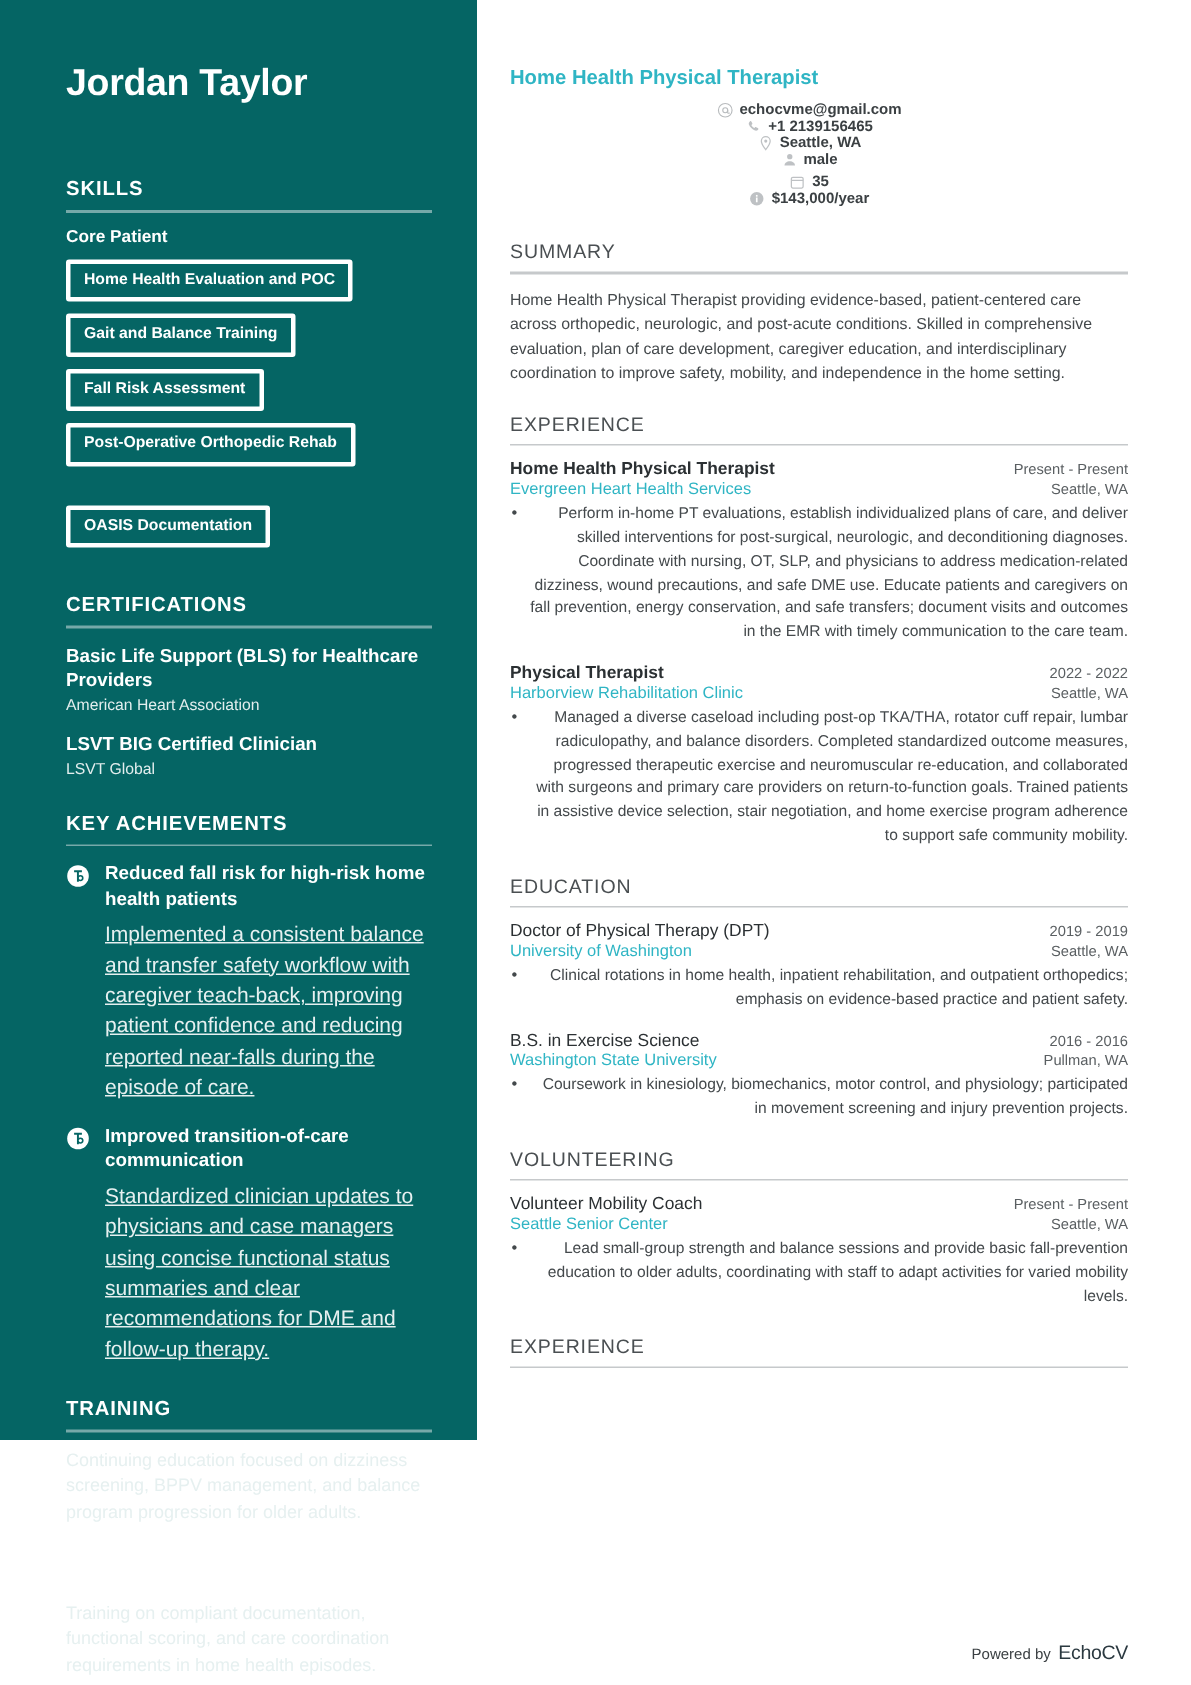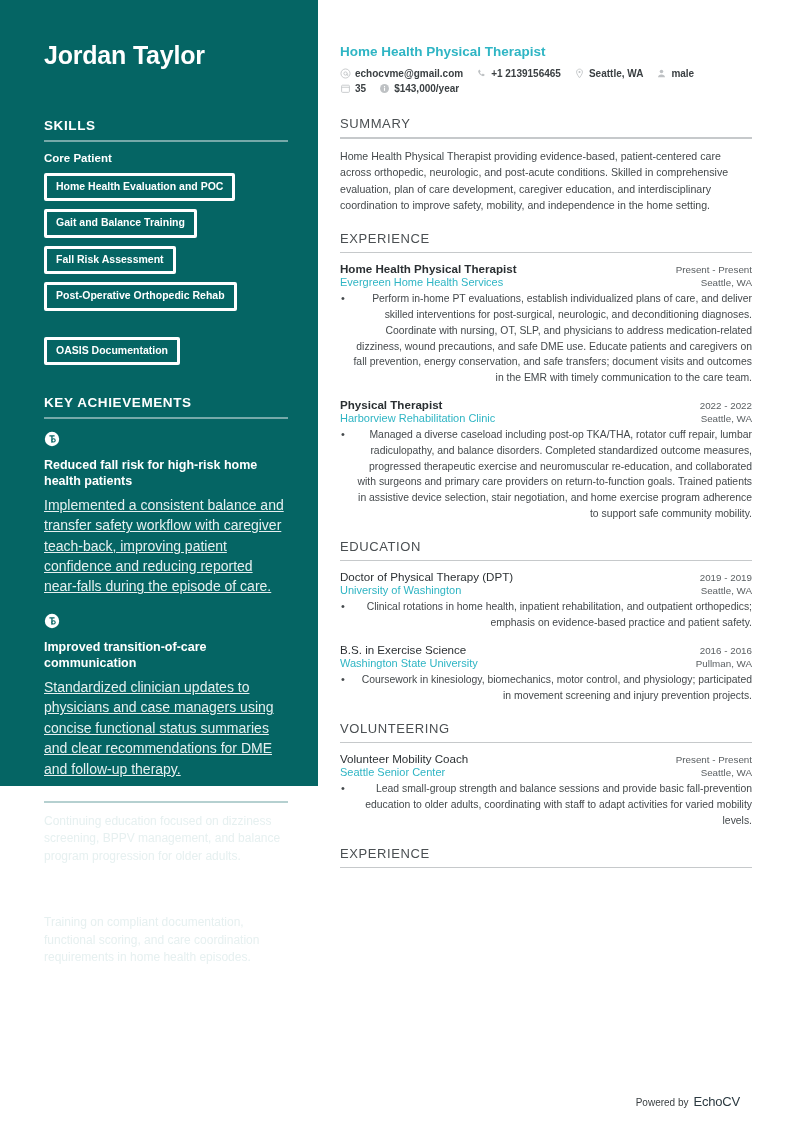--- a/index.html
+++ b/index.html
@@ -12,21 +12,21 @@
     position: relative;
     width: 794px; height: 1123px;
     background: #ffffff;
     overflow: hidden;
   }
 
   
   .sidebar {
     position: absolute;
     left: 0; top: 0;
-    width: 318px; height: 786px;
+    width: 318px; height: 960px;
     background: #056564;
     color: #ffffff;
     padding: 40px 30px 30px 44px;
   }
   .cand-name {
     font-size: 25px;
     font-weight: bold;
     letter-spacing: -0.2px;
     line-height: 1.2;
     margin-bottom: 48px;
@@ -71,21 +71,21 @@
     font-weight: bold;
     line-height: 1.33;
     color: #ffffff;
   }
   .cert-org {
     font-size: 10.5px;
     color: #e3eeee;
     margin-top: 2px;
   }
 
-  .ach-item { display: flex; gap: 10px; margin-bottom: 14px; flex-direction: column; }
+  .ach-item { display: flex; gap: 10px; margin-bottom: 14px; }
   .ach-icon {
     flex: 0 0 16px;
     width: 16px; height: 16px;
     margin-top: 2px;
   }
   .ach-body { flex: 1 1 auto; }
   .ach-title {
     font-size: 12.5px;
     font-weight: bold;
     line-height: 1.32;
@@ -124,20 +124,21 @@
     font-weight: bold;
     color: #2fb5c4;
     margin-bottom: 9px;
   }
   .contact-rows { margin-bottom: 22px; }
   .contact-line {
     display: flex;
     flex-wrap: wrap;
     align-items: center;
     margin-bottom: 4px;
+    flex-direction: column;
   }
   .contact-item {
     display: flex;
     align-items: center;
     gap: 4px;
     margin-right: 13px;
     font-size: 10px;
     font-weight: bold;
     color: #3b4043;
     white-space: nowrap;
@@ -202,21 +203,21 @@
   ul.bullets li::before {
     content: "•";
     position: absolute;
     left: 1px; top: -1px;
     color: #44494c;
     font-size: 11px;
   }
 
   .footer {
     position: absolute;
-    right: 54px; bottom: 14px;
+    right: 42px; bottom: 14px;
     display: flex;
     align-items: baseline;
     gap: 5px;
   }
   .footer-label { font-size: 10px; color: #3b4043; }
   .footer-brand { font-size: 13px; color: #2b3940; letter-spacing: -0.2px; }
 </style>
 </head>
 <body>
 
@@ -233,20 +234,32 @@
       <div class="chip-row">
         <span class="chip">Home Health Evaluation and POC</span><br>
         <span class="chip">Gait and Balance Training</span><br>
         <span class="chip">Fall Risk Assessment</span><br>
         <span class="chip">Post-Operative Orthopedic Rehab</span><br>
         <br>
         <span class="chip">OASIS Documentation</span>
       </div>
     </section>
 
+    <section class="side-sec">
+      <div class="side-sec-title">CERTIFICATIONS</div>
+      <div class="side-rule"></div>
+      <div class="cert-item">
+        <div class="cert-name">Basic Life Support (BLS) for Healthcare Providers</div>
+        <div class="cert-org">American Heart Association</div>
+      </div>
+      <div class="cert-item">
+        <div class="cert-name">LSVT BIG Certified Clinician</div>
+        <div class="cert-org">LSVT Global</div>
+      </div>
+    </section>
 
     <section class="side-sec">
       <div class="side-sec-title">KEY ACHIEVEMENTS</div>
       <div class="side-rule"></div>
 
       <div class="ach-item">
         <span class="ach-icon">
           <svg viewBox="0 0 16 16" width="16" height="16">
               <circle cx="8" cy="8" r="7.2" fill="#ffffff"></circle>
               <path d="M5.4 4.2h5.2v1.3H8.6v6.3H7.3V5.5H5.4z" fill="#056564"></path>
@@ -270,20 +283,21 @@
             </svg>
         </span>
         <div class="ach-body">
           <div class="ach-title">Improved transition-of-care communication</div>
           <div class="ach-desc">Standardized clinician updates to physicians and case managers using concise functional status summaries and clear recommendations for DME and follow-up therapy.</div>
         </div>
       </div>
     </section>
 
     <section class="side-sec">
+      <div class="side-sec-title">TRAINING</div>
       <div class="side-rule"></div>
       <div class="train-item">
         <div class="train-desc">Continuing education focused on dizziness screening, BPPV management, and balance program progression for older adults.</div>
       </div>
       <div class="train-item">
         <div class="train-title">Clinical Documentation for Home Health and OASIS Fundamentals</div>
         <div class="train-desc">Training on compliant documentation, functional scoring, and care coordination requirements in home health episodes.</div>
       </div>
     </section>
   </aside>
@@ -363,21 +377,21 @@
     <section class="sec">
       <div class="sec-title">EXPERIENCE</div>
       <div class="sec-rule"></div>
 
       <div class="entry">
         <div class="entry-row">
           <span class="entry-title">Home Health Physical Therapist</span>
           <span class="entry-dates">Present  -  Present</span>
         </div>
         <div class="entry-row entry-sub">
-          <span class="entry-org">Evergreen Home Health Services</span>
+          <span class="entry-org">Evergreen Heart Health Services</span>
           <span class="entry-loc">Seattle, WA</span>
         </div>
         <ul class="bullets">
           <li>Perform in-home PT evaluations, establish individualized plans of care, and deliver skilled interventions for post-surgical, neurologic, and deconditioning diagnoses. Coordinate with nursing, OT, SLP, and physicians to address medication-related dizziness, wound precautions, and safe DME use. Educate patients and caregivers on fall prevention, energy conservation, and safe transfers; document visits and outcomes in the EMR with timely communication to the care team.</li>
         </ul>
       </div>
 
       <div class="entry">
         <div class="entry-row">
           <span class="entry-title">Physical Therapist</span>

